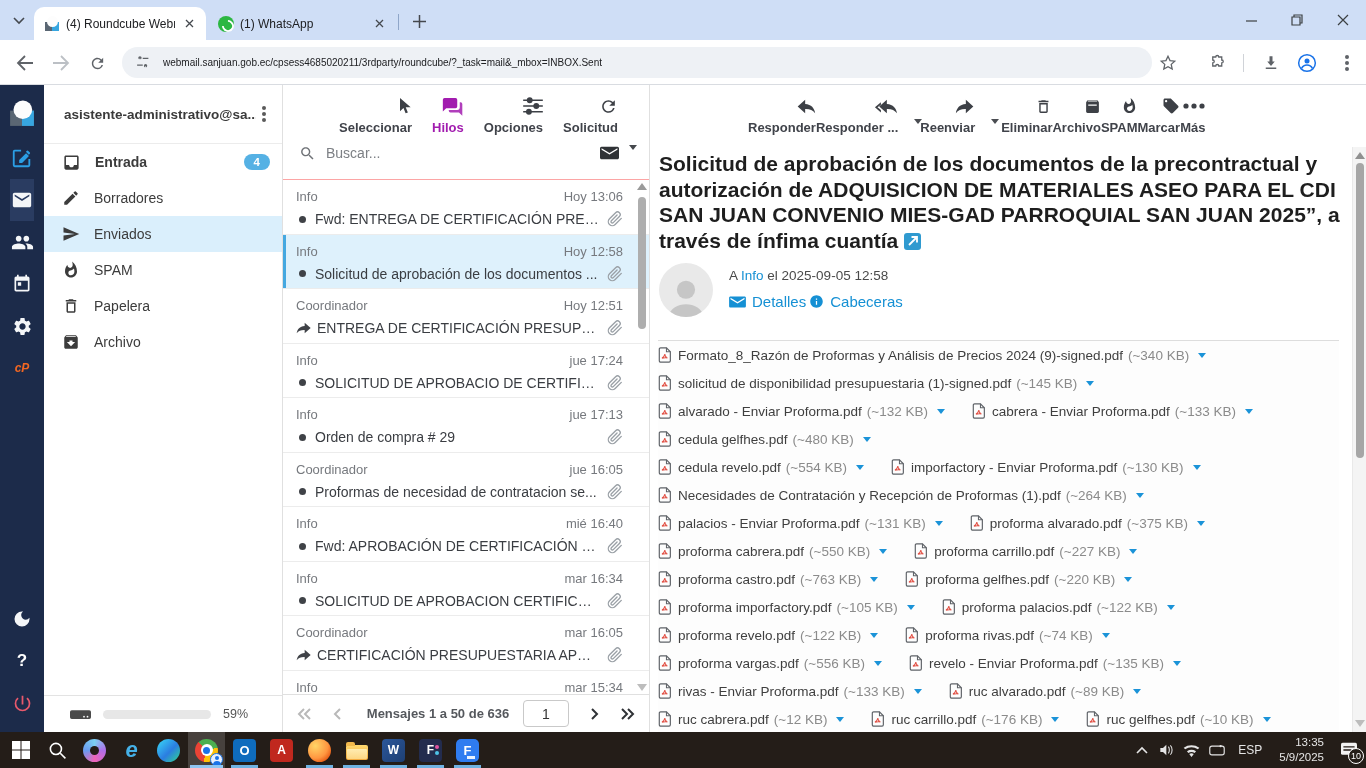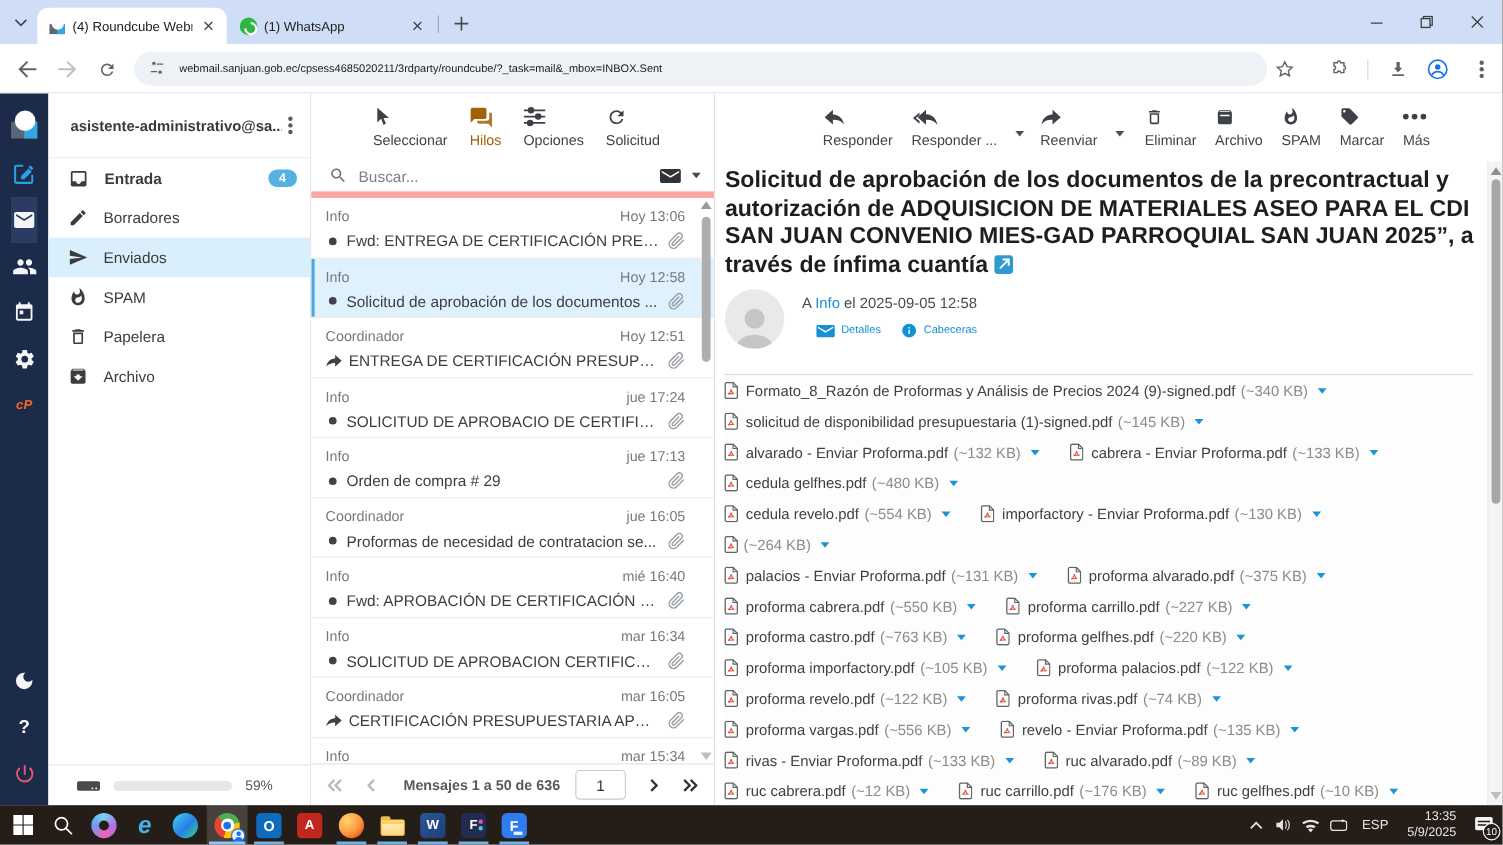--- a/index.html
+++ b/index.html
@@ -61,25 +61,25 @@
   .folder.selected { background:#daeffc; }
   .badge { background:#55b1e4; color:#fff; font-size:11.5px; font-weight:bold; border-radius:9px; padding:2px 10px; }
   .quota { position:absolute; left:0; bottom:0; width:238px; height:37px; border-top:1px solid #e3e3e3; display:flex; align-items:center; padding:0 14px 0 26px; gap:12px; }
   .quota-track { width:108px; height:9px; border-radius:5px; background:#e7e7e7; overflow:hidden; }
   .quota-fill { height:9px; border-radius:5px; background:#66b5e8; }
   .quota-label { font-size:12.5px; color:#555; }
 
   
   .mlist { position:absolute; left:283px; top:0; width:367px; height:647px; background:#fff; border-right:1px solid #e0e0e0; }
   .mtoolbar { height:60px; display:flex; align-items:center; padding-left:56px; gap:20px; }
-  .tbtn { display:flex; flex-direction:column; align-items:flex-start; gap:3px; font-size:13px; color:#40434a; position:relative; }
+  .tbtn { display:flex; flex-direction:column; align-items:flex-end; gap:3px; font-size:13px; color:#40434a; position:relative;font-weight:bold; }
   .tbtn .t-ic { height:22px; display:flex; align-items:center; color:#3d4046; }
-  .tbtn.disabled, .tbtn.disabled .t-ic { color:#a16207; }
+  .tbtn.disabled, .tbtn.disabled .t-ic { color:#a21caf; }
   .tbtn-caret { position:absolute; right:-12px; top:24px; width:0; height:0; border-left:4px solid transparent; border-right:4px solid transparent; border-top:5px solid #4a4d52; }
-  .searchrow { height:35px; display:flex; align-items:center; padding:0 12px 0 16px; border-bottom:6px solid #fca5a5; color:#6f7277; }
+  .searchrow { height:35px; display:flex; align-items:flex-start; padding:0 12px 0 16px; border-bottom:1px solid #fca5a5; color:#6f7277; }
   .search-input { flex:1; border:none; outline:none; font-size:14px; color:#333; margin-left:10px; font-family:"Liberation Sans",sans-serif; }
   .search-input::placeholder { color:#7d8085; }
   .sr-env { color:#2f3236; margin-right:10px; }
   .sr-caret { width:0; height:0; border-left:4.5px solid transparent; border-right:4.5px solid transparent; border-top:5.5px solid #45484d; }
   .msgs { position:absolute; left:0; top:95px; width:366px; height:514px; overflow:hidden; }
   .msg { height:54.5px; border-bottom:1px solid #ececec; padding:9px 26px 0 13px; }
   .msg.selected { background:#def1fc; box-shadow:inset 3px 0 0 #45a8e0; }
   .msg-top { display:flex; font-size:13px; color:#76797e; }
   .msg-top .msg-date { margin-left:auto; }
   .msg-bot { display:flex; align-items:center; margin-top:7px; }
@@ -93,30 +93,30 @@
   .ls-down { position:absolute; bottom:0; left:1px; width:0; height:0; border-left:5px solid transparent; border-right:5px solid transparent; border-top:7px solid #bdbdbd; }
   .pagination { position:absolute; left:0; bottom:0; width:366px; height:38px; border-top:1px solid #e0e0e0; background:#fff; display:flex; align-items:center; padding:0 14px; }
   .pg-ic { display:flex; align-items:center; margin-right:22px; }
   .pg-ic.fwd { margin:0 0 0 22px; }
   .pg-text { flex:1; text-align:center; font-size:13px; font-weight:bold; color:#55585d; }
   .pg-input { width:46px; height:27px; border:1px solid #c9c9c9; border-radius:4px; text-align:center; font-size:14px; color:#333; margin-left:10px; font-family:"Liberation Sans",sans-serif; outline:none; }
   .pg-grey { color:#b9b9b9; } .pg-dark { color:#2f3236; }
 
   
   .view { position:absolute; left:650px; top:0; width:716px; height:647px; background:#fff; }
-  .vtoolbar { height:60px; display:flex; align-items:center; padding-left:98px; gap:17px; }
+  .vtoolbar { height:60px; display:flex; align-items:center; padding-left:98px; }
   .subject { position:absolute; left:9px; top:66px; max-width:695px; font-size:21px; font-weight:bold; color:#1e1e1e; line-height:25.5px; }
   .extlink { display:inline-block; width:17px; height:17px; background:#2f9ad0; border-radius:3px; vertical-align:-2px; margin-left:6px; position:relative; }
   .extlink svg { position:absolute; left:2.5px; top:2.5px; }
   .fromrow { position:absolute; left:9px; top:178px; display:flex; }
   .avatar { width:54px; height:54px; border-radius:50%; background:#e9e9e9; display:flex; align-items:flex-end; justify-content:center; overflow:hidden; color:#c6c6c6; }
   .from-meta { margin:5px 0 0 16px; }
   .to-line { font-size:13.5px; color:#4a4a4a; }
   .to-line .lnk { color:#1590d4; }
-  .meta-links { display:flex; align-items:center; gap:18px; margin-top:10px; font-size:10px; color:#1590d4;justify-content:flex-end; }
+  .meta-links { display:flex; align-items:center; gap:3px; margin-top:10px; font-size:15px; color:#1590d4;justify-content:flex-end; }
   .meta-links .ml { display:flex; align-items:center; gap:6px; }
   .atts { position:absolute; left:8px; top:255px; width:681px; border-top:1px solid #ddd; background:#fdfdfd; }
   .att-row { height:28px; display:flex; align-items:center; }
   .att-file { display:flex; align-items:center; margin-right:27px; }
   .att-file:last-child { margin-right:0; }
   .pdf-ic { color:#5f6368; flex:none; }
   .att-name { font-size:13.5px; color:#3f3f3f; margin-left:7px; white-space:nowrap; }
   .att-size { font-size:13.5px; color:#8b8b8b; margin-left:5px; white-space:nowrap; }
   .att-caret { width:0; height:0; border-left:4.5px solid transparent; border-right:4.5px solid transparent; border-top:5.5px solid #1b93d8; margin-left:9px; }
   .main-scroll { position:absolute; right:0; top:62px; width:14px; height:585px; background:#f4f4f4; border-left:1px solid #e9e9e9; }
@@ -792,20 +792,21 @@
               </span>
           </div>
           <div class="att-row">
 
           <span class="att-file">
                 <svg class="ic pdf-ic" width="13" height="16" viewBox="0 0 20 24">
                 <path fill="none" stroke="currentColor" stroke-width="1.8" d="M4 1h9l6 6v14a2 2 0 0 1-2 2H4a2 2 0 0 1-2-2V3a2 2 0 0 1 2-2z"></path>
                 <path fill="none" stroke="currentColor" stroke-width="1.6" d="M13 1v6h6"></path>
                 <path fill="none" stroke="#e2574c" stroke-width="1.6" d="M6 17c2-1 4-4 4.5-6.5.3 3 1.7 5.5 4 6-2.5-.3-6.5 0-8.5.5z"></path>
               </svg>
+                <span class="att-name">Necesidades de Contratación y Recepción de Proformas (1).pdf</span>
                 <span class="att-size">(~264 KB)</span>
                 <span class="att-caret"></span>
               </span>
           </div>
           <div class="att-row">
 
           <span class="att-file">
                 <svg class="ic pdf-ic" width="13" height="16" viewBox="0 0 20 24">
                 <path fill="none" stroke="currentColor" stroke-width="1.8" d="M4 1h9l6 6v14a2 2 0 0 1-2 2H4a2 2 0 0 1-2-2V3a2 2 0 0 1 2-2z"></path>
                 <path fill="none" stroke="currentColor" stroke-width="1.6" d="M13 1v6h6"></path>

